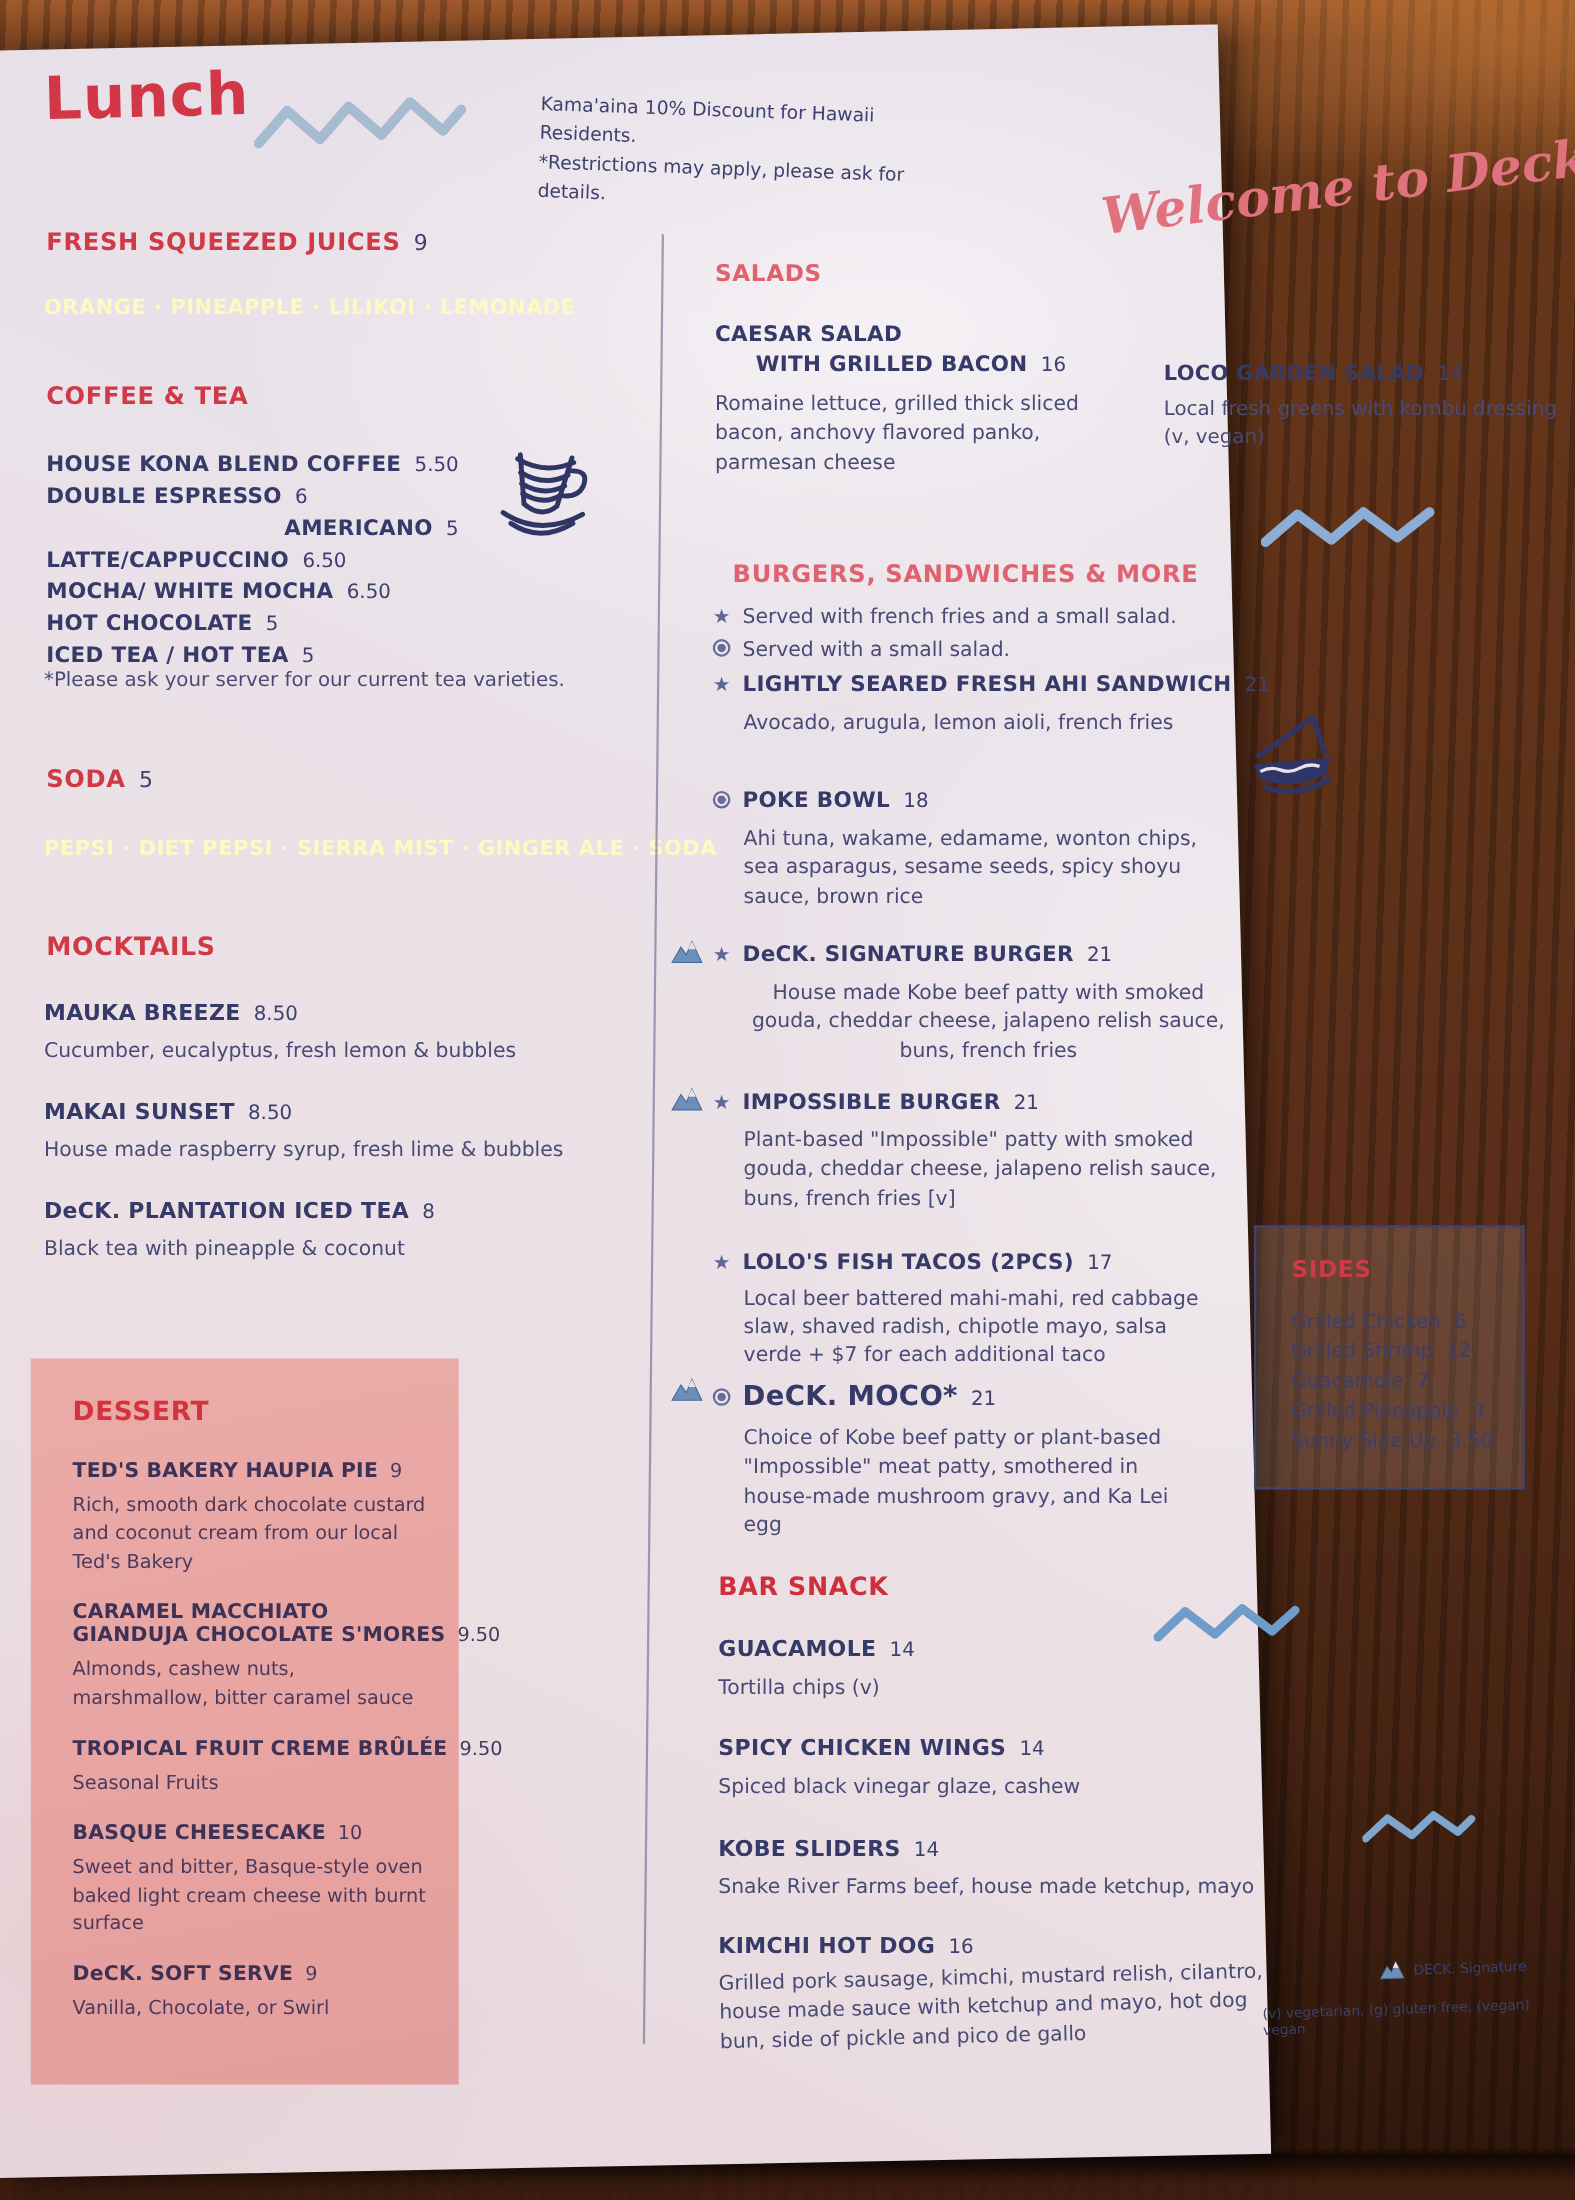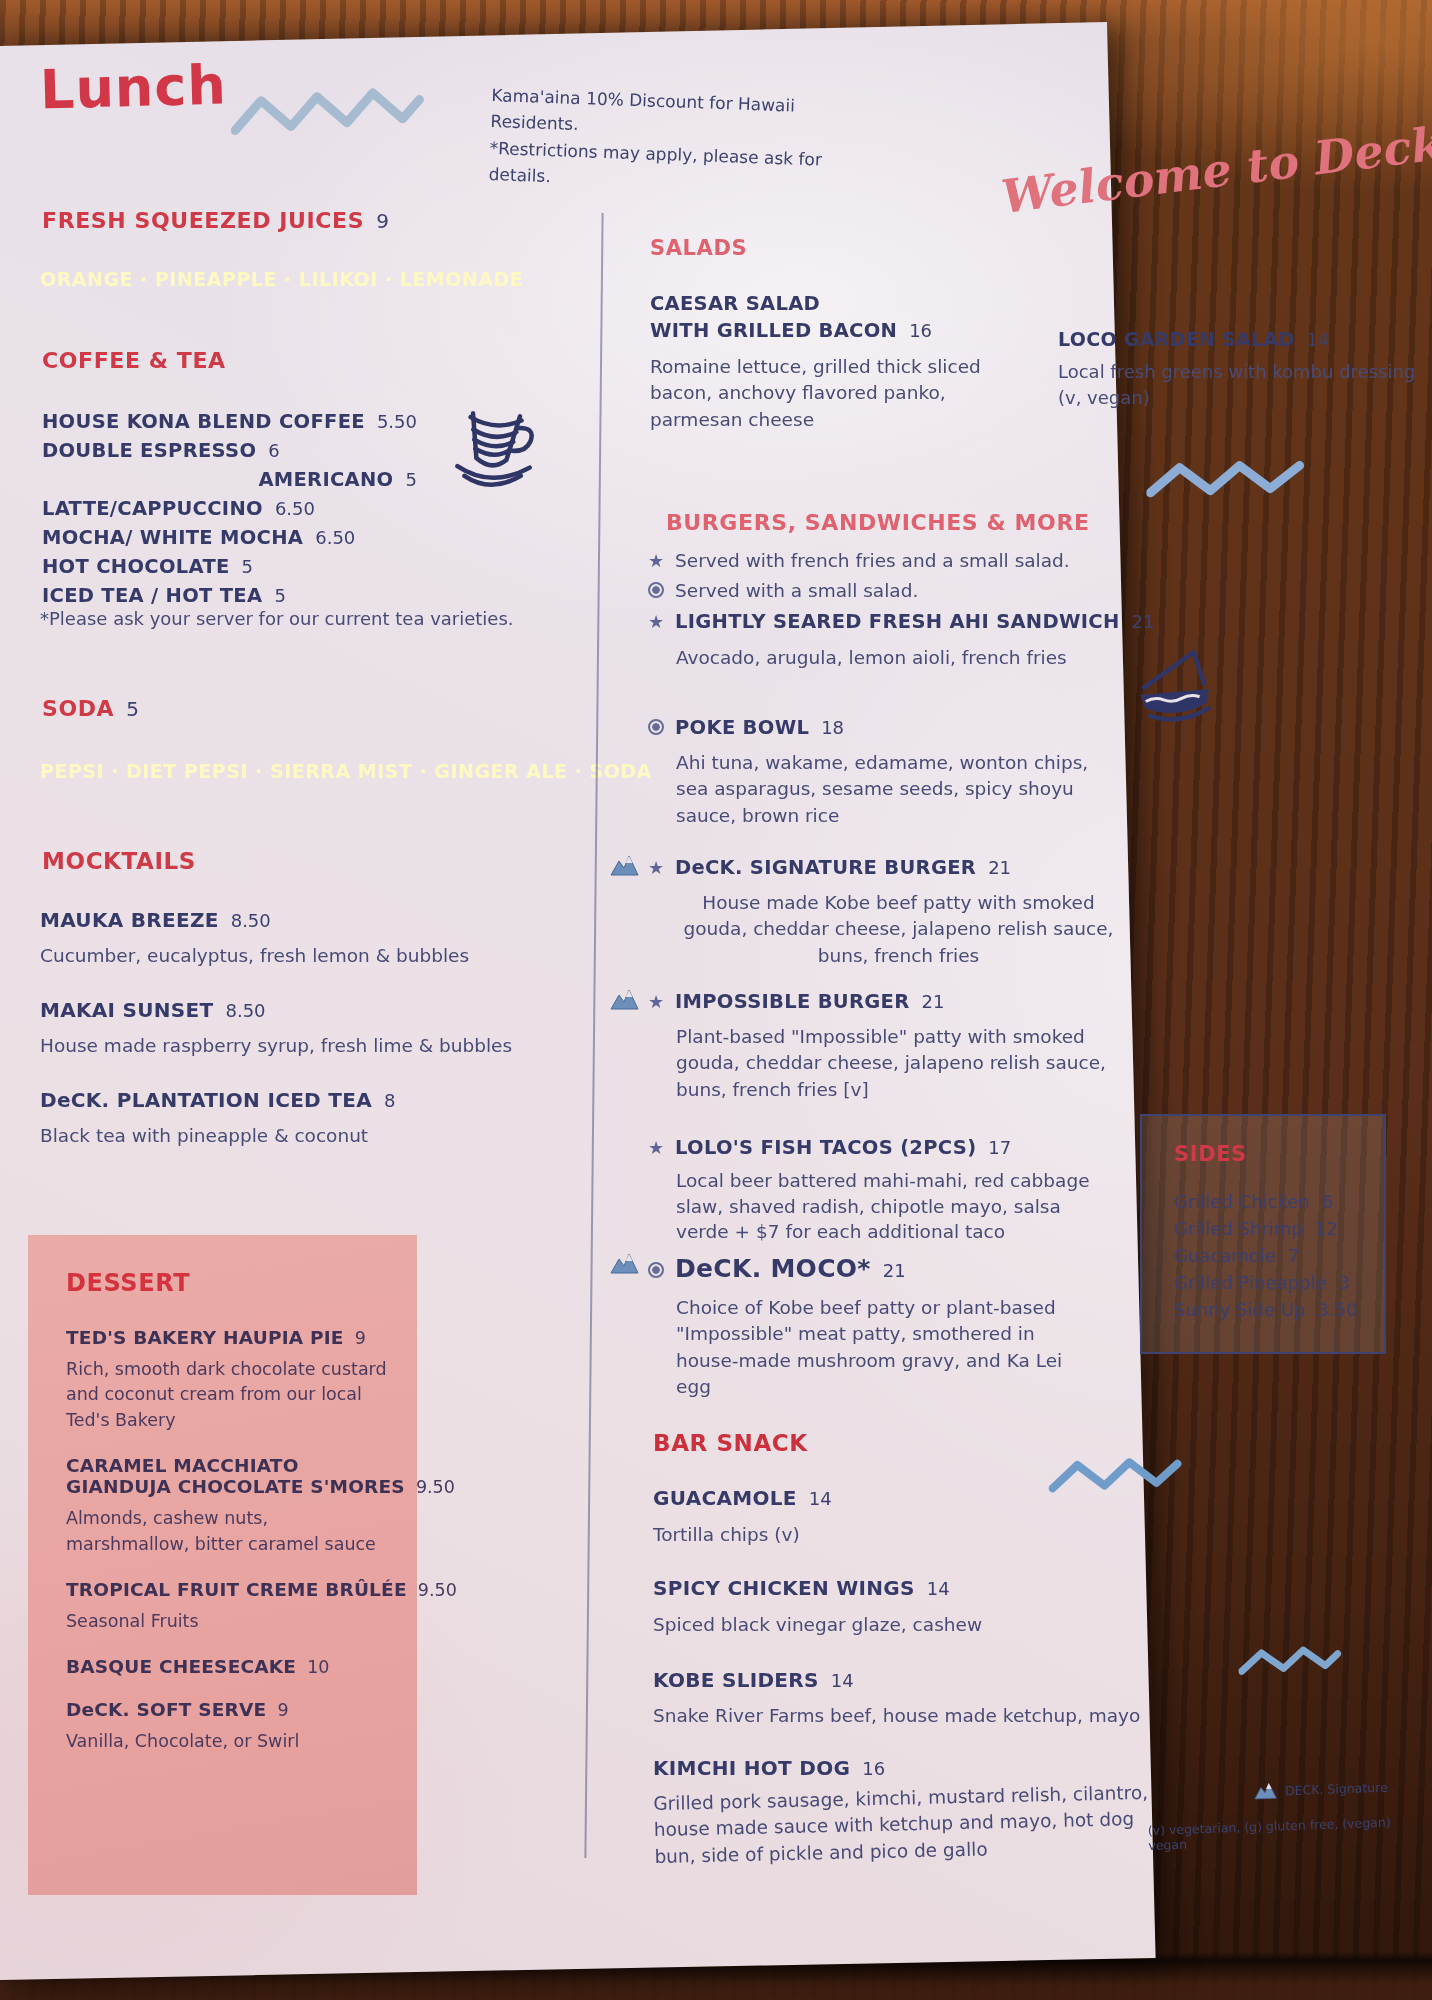--- a/index.html
+++ b/index.html
@@ -171,36 +171,37 @@
             <span class="d-name">TROPICAL FRUIT CREME BRÛLÉE</span>
             <span class="d-price">9.50</span>
           </div>
         <div class="d-desc">Seasonal Fruits</div>
       </div>
       <div class="d-item">
         <div class="row">
             <span class="d-name">BASQUE CHEESECAKE</span>
             <span class="d-price">10</span>
           </div>
+        <div class="d-desc">Sweet and bitter, Basque-style oven baked light cream cheese with burnt surface</div>
       </div>
       <div class="d-item">
         <div class="row">
             <span class="d-name">DeCK. SOFT SERVE</span>
             <span class="d-price">9</span>
           </div>
         <div class="d-desc">Vanilla, Chocolate, or Swirl</div>
       </div>
     </div>
 
     <div class="abs" style="left:593px;top:213px;width:2px;height:1645px;background:#565a85;opacity:.55;transform:rotate(.6deg);"></div>
 
     <div class="abs hdr-coral" style="left:650px;top:236px;">SALADS</div>
     <div class="abs" style="left:650px;top:290px;">
       <div class="iname" style="font-size:19.5px;line-height:27px;">CAESAR SALAD</div>
-      <div class="row" style="line-height:27px;">
+      <div class="row" style="line-height:27px;margin-left:37px;">
           <span class="iname" style="font-size:19.5px;">WITH GRILLED BACON</span>
           <span class="price">16</span>
         </div>
       <div class="desc" style="margin-top:10px;width:350px;">Romaine lettuce, grilled thick sliced bacon, anchovy flavored panko, parmesan cheese</div>
     </div>
     <div class="abs" style="left:1058px;top:328px;">
       <div class="row">
           <span class="iname" style="font-size:19px;">LOCO GARDEN SALAD</span>
           <span class="price">14</span>
         </div>

